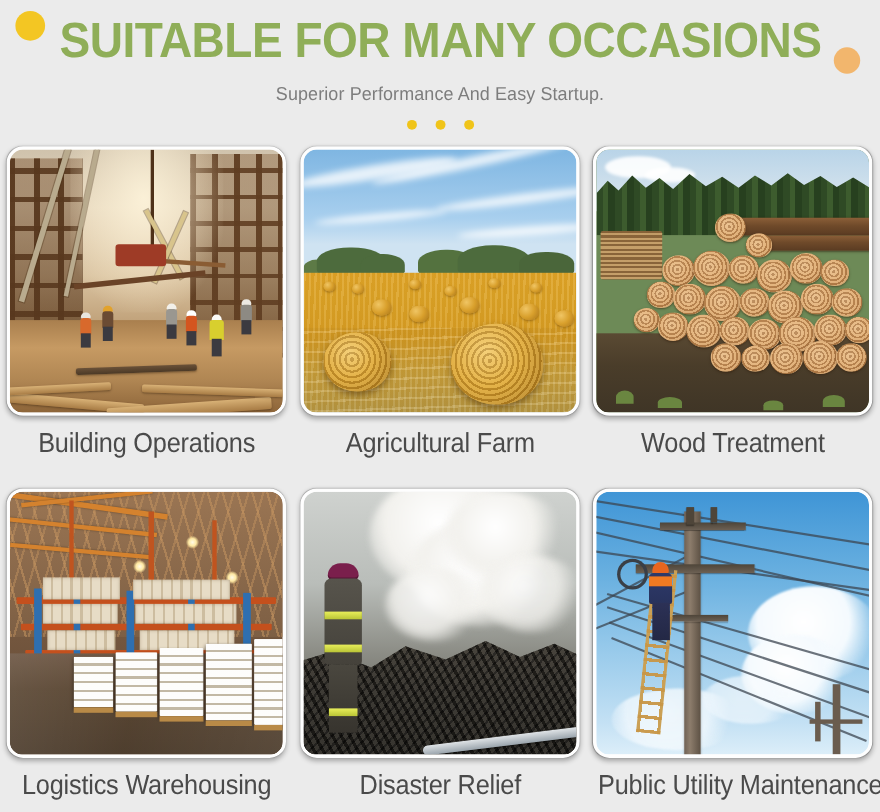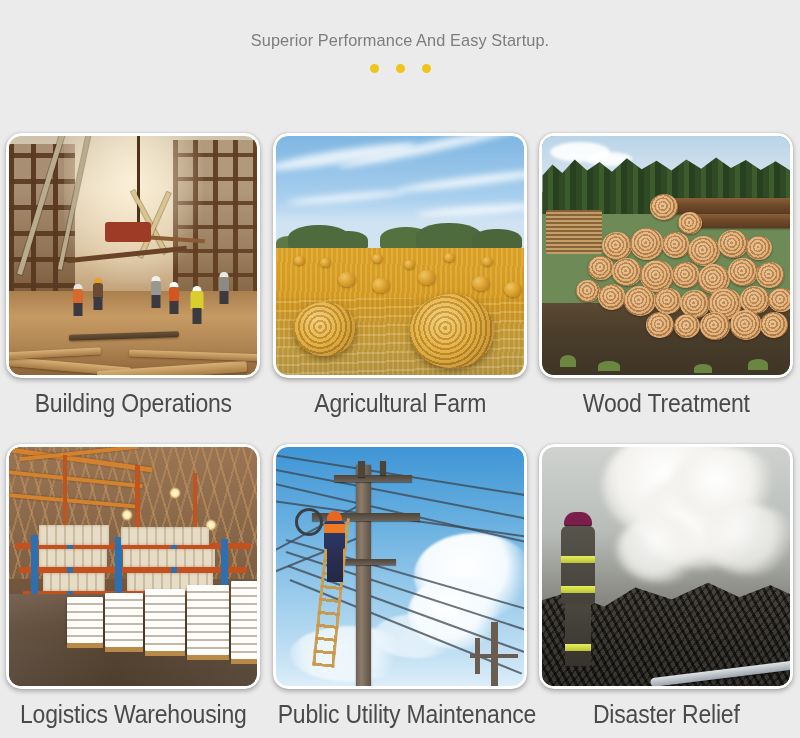--- a/index.html
+++ b/index.html
@@ -407,20 +407,25 @@
     background: linear-gradient(#2c3156, #232845);
   }
   .s-util .tpole {
     position: absolute; background: #6a5c4e;
   }
 </style>
 </head>
 <body>
 
 <div class="header">
+  <div class="title-wrap">
+    <span class="dot-left"></span>
+    <span class="dot-right"></span>
+    <div class="title">SUITABLE FOR MANY OCCASIONS</div>
+  </div>
   <div class="subtitle">Superior Performance And Easy Startup.</div>
   <div class="tri-dots">
     <i></i>
     <i></i>
     <i></i>
   </div>
 </div>
 
 <div class="grid">
 
@@ -625,79 +630,79 @@
           <div class="pallet" style="left:222px; top:134px; width:34px; height:78px;">
               <i></i>
             </div>
         </div>
       </div>
       <div class="caption">Logistics Warehousing</div>
     </div>
 
     <div class="cell">
       <div class="card">
-        <div class="photo s-util">
-          <div class="sky2"></div>
-          <div class="cloud2" style="right:-10px; top:86px;  width:120px; height:86px;"></div>
-          <div class="cloud2" style="right:20px;  top:130px; width:96px;  height:72px;"></div>
-          <div class="cloud2" style="left:14px;   bottom:4px; width:120px; height:56px; opacity:.75;"></div>
-          <div class="cloud2" style="left:96px;   bottom:28px; width:90px; height:44px; opacity:.6;"></div>
-
-          <div class="wire" style="left:-10px; top:6px;  width:290px; transform:rotate(9deg);"></div>
-          <div class="wire" style="left:-10px; top:20px; width:290px; transform:rotate(11deg);"></div>
-          <div class="wire" style="left:-10px; top:34px; width:290px; transform:rotate(13deg);"></div>
-          <div class="wire" style="left:-10px; top:52px; width:290px; transform:rotate(8deg);"></div>
-          <div class="wire" style="left:10px;  top:92px; width:270px; transform:rotate(16deg);"></div>
-          <div class="wire" style="left:10px;  top:104px; width:270px; transform:rotate(18deg);"></div>
-          <div class="wire" style="left:12px;  top:118px; width:260px; transform:rotate(20deg);"></div>
-          <div class="wire" style="left:14px;  top:132px; width:250px; transform:rotate(22deg);"></div>
-          <div class="wire" style="left:-12px; top:108px; width:120px; transform:rotate(-28deg);"></div>
-          <div class="wire" style="left:-12px; top:128px; width:110px; transform:rotate(-22deg);"></div>
-
-          <div class="pole" style="left:80px; top:18px; width:15px; height:227px;"></div>
-          <div class="crossarm" style="left:58px; top:28px; width:78px; height:7px;"></div>
-          <div class="crossarm" style="left:36px; top:66px; width:108px; height:8px;"></div>
-          <div class="crossarm" style="left:66px; top:112px; width:54px; height:6px;"></div>
-          <div class="crossarm" style="left:82px; top:14px; width:7px; height:16px; background:#4e4539;"></div>
-          <div class="crossarm" style="left:104px; top:14px; width:6px; height:14px; background:#4e4539;"></div>
-
-          <div class="ladder" style="left:44px; top:70px; width:22px; height:150px; transform:rotate(6deg);"></div>
-
-          <div class="lm" style="left:48px; top:64px; width:22px; height:74px;">
-            <span class="h"></span>
-              <span class="v"></span>
-              <span class="vest"></span>
-              <span class="p"></span>
-          </div>
-          <div class="crossarm" style="left:22px; top:64px; width:22px; height:22px; border-radius:50%; background:transparent; box-shadow:0 0 0 3px #3a3f46;"></div>
-
-          <div class="tpole" style="right:26px; bottom:0; width:7px; height:64px;"></div>
-          <div class="tpole" style="right:6px; bottom:28px; width:48px; height:4px;"></div>
-          <div class="tpole" style="right:44px; bottom:12px; width:5px; height:36px;"></div>
-        </div>
-      </div>
-      <div class="caption">Public Utility Maintenance</div>
-    </div>
-
-    <div class="cell">
-      <div class="card">
         <div class="photo s-dis">
           <div class="smoke" style="left:60px;  top:-16px; width:150px; height:110px;"></div>
           <div class="smoke" style="left:96px;  top:26px;  width:130px; height:96px;"></div>
           <div class="smoke" style="left:128px; top:0px;   width:110px; height:80px;"></div>
           <div class="smoke" style="left:74px;  top:70px;  width:90px;  height:66px; opacity:.85;"></div>
           <div class="smoke" style="left:160px; top:58px;  width:96px;  height:70px; opacity:.8;"></div>
           <div class="debris"></div>
           <div class="hose"></div>
           <div class="ff">
             <span class="helmet"></span>
             <span class="coat"></span>
             <span class="stripe" style="top:44px;"></span>
             <span class="stripe" style="top:74px;"></span>
             <span class="pants"></span>
             <span class="cuff"></span>
           </div>
         </div>
       </div>
       <div class="caption">Disaster Relief</div>
     </div>
+
+    <div class="cell">
+      <div class="card">
+        <div class="photo s-util">
+          <div class="sky2"></div>
+          <div class="cloud2" style="right:-10px; top:86px;  width:120px; height:86px;"></div>
+          <div class="cloud2" style="right:20px;  top:130px; width:96px;  height:72px;"></div>
+          <div class="cloud2" style="left:14px;   bottom:4px; width:120px; height:56px; opacity:.75;"></div>
+          <div class="cloud2" style="left:96px;   bottom:28px; width:90px; height:44px; opacity:.6;"></div>
+
+          <div class="wire" style="left:-10px; top:6px;  width:290px; transform:rotate(9deg);"></div>
+          <div class="wire" style="left:-10px; top:20px; width:290px; transform:rotate(11deg);"></div>
+          <div class="wire" style="left:-10px; top:34px; width:290px; transform:rotate(13deg);"></div>
+          <div class="wire" style="left:-10px; top:52px; width:290px; transform:rotate(8deg);"></div>
+          <div class="wire" style="left:10px;  top:92px; width:270px; transform:rotate(16deg);"></div>
+          <div class="wire" style="left:10px;  top:104px; width:270px; transform:rotate(18deg);"></div>
+          <div class="wire" style="left:12px;  top:118px; width:260px; transform:rotate(20deg);"></div>
+          <div class="wire" style="left:14px;  top:132px; width:250px; transform:rotate(22deg);"></div>
+          <div class="wire" style="left:-12px; top:108px; width:120px; transform:rotate(-28deg);"></div>
+          <div class="wire" style="left:-12px; top:128px; width:110px; transform:rotate(-22deg);"></div>
+
+          <div class="pole" style="left:80px; top:18px; width:15px; height:227px;"></div>
+          <div class="crossarm" style="left:58px; top:28px; width:78px; height:7px;"></div>
+          <div class="crossarm" style="left:36px; top:66px; width:108px; height:8px;"></div>
+          <div class="crossarm" style="left:66px; top:112px; width:54px; height:6px;"></div>
+          <div class="crossarm" style="left:82px; top:14px; width:7px; height:16px; background:#4e4539;"></div>
+          <div class="crossarm" style="left:104px; top:14px; width:6px; height:14px; background:#4e4539;"></div>
+
+          <div class="ladder" style="left:44px; top:70px; width:22px; height:150px; transform:rotate(6deg);"></div>
+
+          <div class="lm" style="left:48px; top:64px; width:22px; height:74px;">
+            <span class="h"></span>
+              <span class="v"></span>
+              <span class="vest"></span>
+              <span class="p"></span>
+          </div>
+          <div class="crossarm" style="left:22px; top:64px; width:22px; height:22px; border-radius:50%; background:transparent; box-shadow:0 0 0 3px #3a3f46;"></div>
+
+          <div class="tpole" style="right:26px; bottom:0; width:7px; height:64px;"></div>
+          <div class="tpole" style="right:6px; bottom:28px; width:48px; height:4px;"></div>
+          <div class="tpole" style="right:44px; bottom:12px; width:5px; height:36px;"></div>
+        </div>
+      </div>
+      <div class="caption">Public Utility Maintenance</div>
+    </div>
   </div>
 </div>
 
 </body></html>

